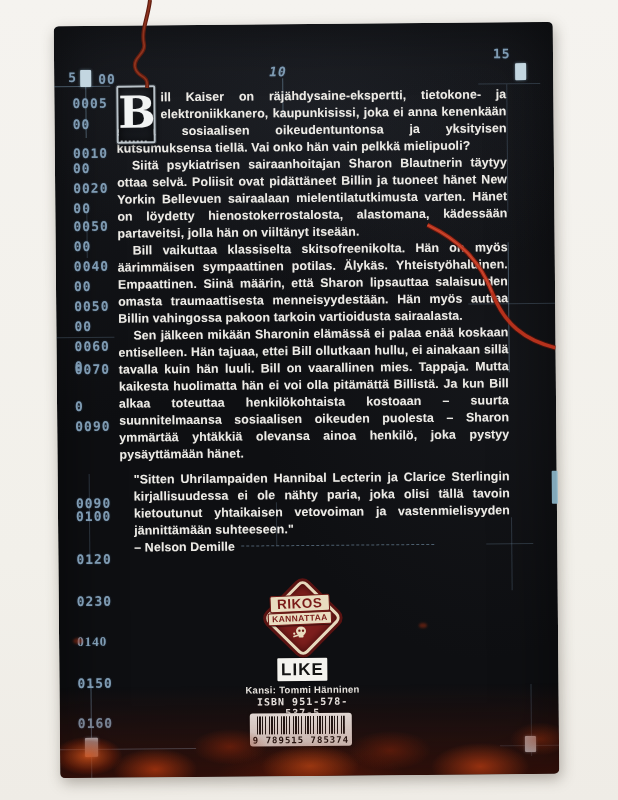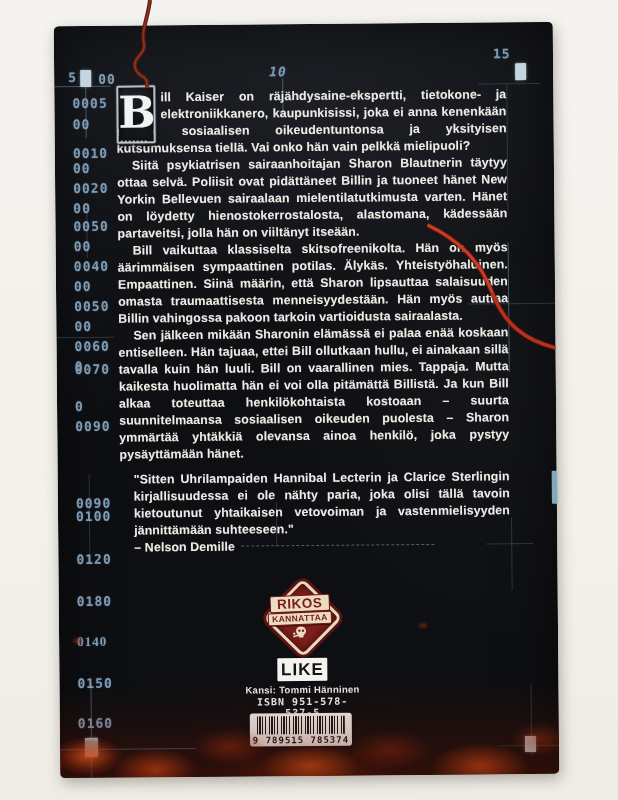--- a/index.html
+++ b/index.html
@@ -181,21 +181,21 @@
         <div class="mnum" style="top: 273px; left: 0px;">0050</div>
         <div class="mnum" style="top: 293px; left: 0px;">00</div>
         <div class="mnum" style="top: 313px; left: 0px;">0060</div>
         <div class="mnum" style="top: 333px; left: 0px;">0</div>
         <div class="mnum" style="top: 336px; left: 0px;">0070</div>
         <div class="mnum" style="top: 373px; left: 0px;">0</div>
         <div class="mnum" style="top: 393px; left: 0px;">0090</div>
         <div class="mnum" style="top: 440px; left: 0px; margin-top: 30px;">0090</div>
         <div class="mnum" style="top: 483px; left: 0px;">0100</div>
         <div class="mnum" style="top: 526px; left: 0px;">0120</div>
-        <div class="mnum" style="top: 568px; left: 0px;">0180</div>
+        <div class="mnum" style="top: 568px; left: 0px;">0230</div>
         <div class="mnum" style="top: 608px; left: 0px; font-family: Liberation Serif, serif;">0140</div>
         <div class="mnum" style="top: 650px; left: 0px;">0150</div>
         <div class="mnum" style="top: 690px; left: 0px;">0160</div>
       </div>
 
     <div class="story">
       <p><span class="btag-float">
             <span class="btag"><span>B</span></span>
           </span><span>ill Kaiser on räjähdysaine-ekspertti, tietokone- ja elektroniikkanero, kaupunkisissi, joka ei anna kenenkään seisoa sosiaalisen oikeudentuntonsa ja yksityisen kutsumuksensa tiellä. Vai onko hän vain pelkkä mielipuoli?</span></p>
       <p class="indent">Siitä psykiatrisen sairaanhoitajan Sharon Blautnerin täytyy ottaa selvä. Poliisit ovat pidättäneet Billin ja tuoneet hänet New Yorkin Bellevuen sairaalaan mielentilatutkimusta varten. Hänet on löydetty hienostokerrostalosta, alastomana, kädessään partaveitsi, jolla hän on viiltänyt itseään.</p>

